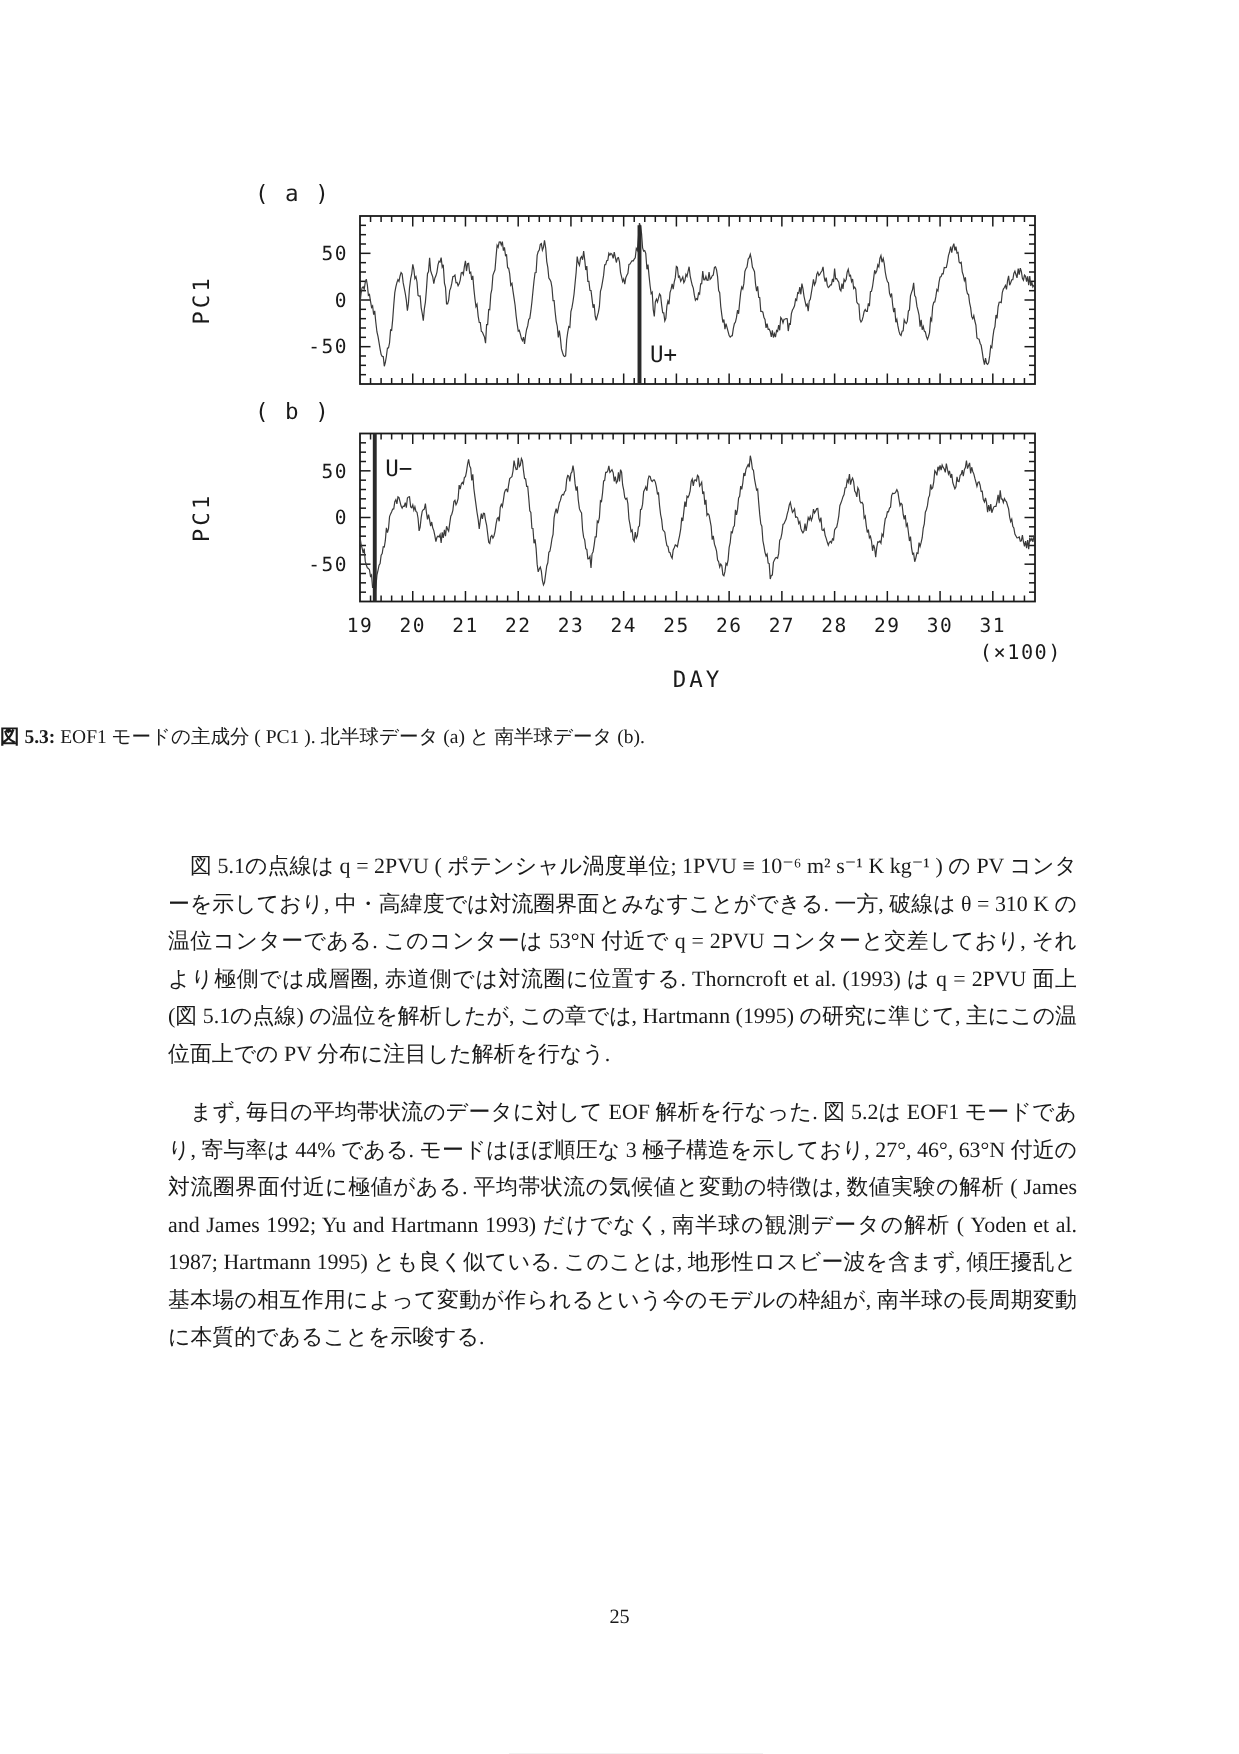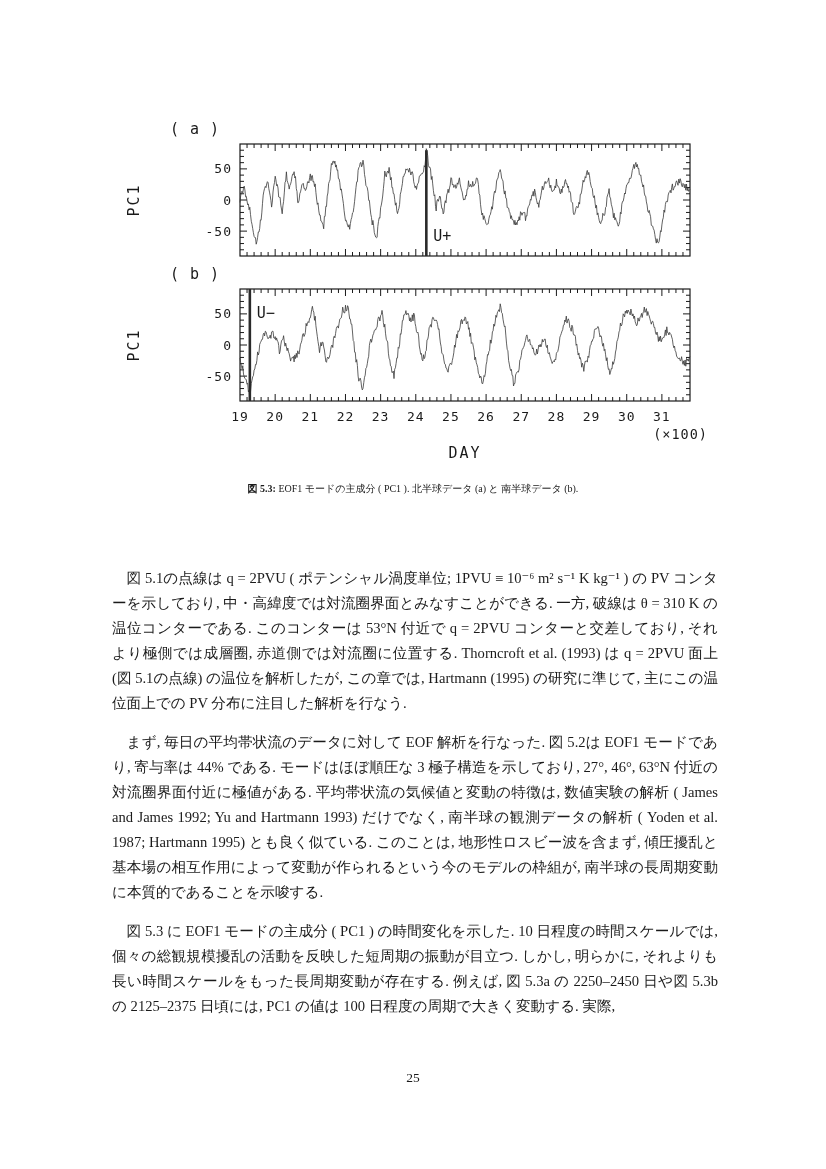--- a/index.html
+++ b/index.html
@@ -9,22 +9,22 @@
     font-family:"Liberation Serif","DejaVu Serif",serif;color:#1a1a1a;
   }
   .figure-svg{position:absolute;left:60px;top:112px;width:700px;height:356px;}
   .mono{font-family:"DejaVu Sans Mono","Liberation Mono",monospace;fill:#1a1a1a;}
   .tick-lbl{font-size:13px;letter-spacing:1px;}
   .axis-lbl{font-size:15px;letter-spacing:2px;}
   .panel-lbl{font-size:15px;letter-spacing:1px;}
   .marker-lbl{font-size:15px;}
   .scale-lbl{font-size:13.5px;letter-spacing:1px;}
   .caption{
-    position:absolute;top:482px;left:0;width:826px;text-align:center;
-    font-size:10px;color:#1a1a1a;
+    position:absolute;top:482px;left:0;width:826px;
+    font-size:13px;color:#1a1a1a;
   }
   .caption .cap-prefix{font-weight:bold;}
   .body-text{position:absolute;left:98px;top:552px;width:634px;}
   .para{
     margin:14px;font-size:14.6px;line-height:25px;text-align:justify;
     text-indent:1em;color:#1a1a1a;
   }
   .para + .para{margin-top:10px;}
   .pageno{
     position:absolute;top:1070px;left:0;width:826px;text-align:center;
@@ -393,18 +393,17 @@
     </svg>
 
   <div class="caption">
     <span class="cap-prefix">図 5.3:</span>
     <span>EOF1 モードの主成分 ( PC1 ). 北半球データ (a) と 南半球データ (b).</span>
   </div>
 
   <div class="body-text">
     <p class="para">図 5.1の点線は q = 2PVU ( ポテンシャル渦度単位; 1PVU ≡ 10⁻⁶ m² s⁻¹ K kg⁻¹ ) の PV コンターを示しており, 中・高緯度では対流圈界面とみなすことができる. 一方, 破線は θ = 310 K の温位コンターである. このコンターは 53°N 付近で q = 2PVU コンターと交差しており, それより極側では成層圈, 赤道側では対流圈に位置する. Thorncroft et al. (1993) は q = 2PVU 面上 (図 5.1の点線) の温位を解析したが, この章では, Hartmann (1995) の研究に準じて, 主にこの温位面上での PV 分布に注目した解析を行なう.</p>
     <p class="para">まず, 毎日の平均帯状流のデータに対して EOF 解析を行なった. 図 5.2は EOF1 モードであり, 寄与率は 44% である. モードはほぼ順圧な 3 極子構造を示しており, 27°, 46°, 63°N 付近の対流圈界面付近に極値がある. 平均帯状流の気候値と変動の特徴は, 数値実験の解析 ( James and James 1992; Yu and Hartmann 1993) だけでなく, 南半球の観測データの解析 ( Yoden et al. 1987; Hartmann 1995) とも良く似ている. このことは, 地形性ロスビー波を含まず, 傾圧擾乱と基本場の相互作用によって変動が作られるという今のモデルの枠組が, 南半球の長周期変動に本質的であることを示唆する.</p>
-    <p class="para">図 5.3 に EOF1 モードの主成分 ( PC1 ) の時間変化を示した. 10 日程度の時間スケールでは, 個々の総観規模擾乱の活動を反映した短周期の振動が目立つ. しかし, 明らかに, それよりも長い時間スケールをもった長周期変動が存在する. 例えば, 図 5.3a の 2250–2450 日や図 5.3b の 2125–2375 日頃には, PC1 の値は 100 日程度の周期で大きく変動する. 実際,</p>
   </div>
 
   <div class="pageno">25</div>
 
 </div>
 
 </body></html>

